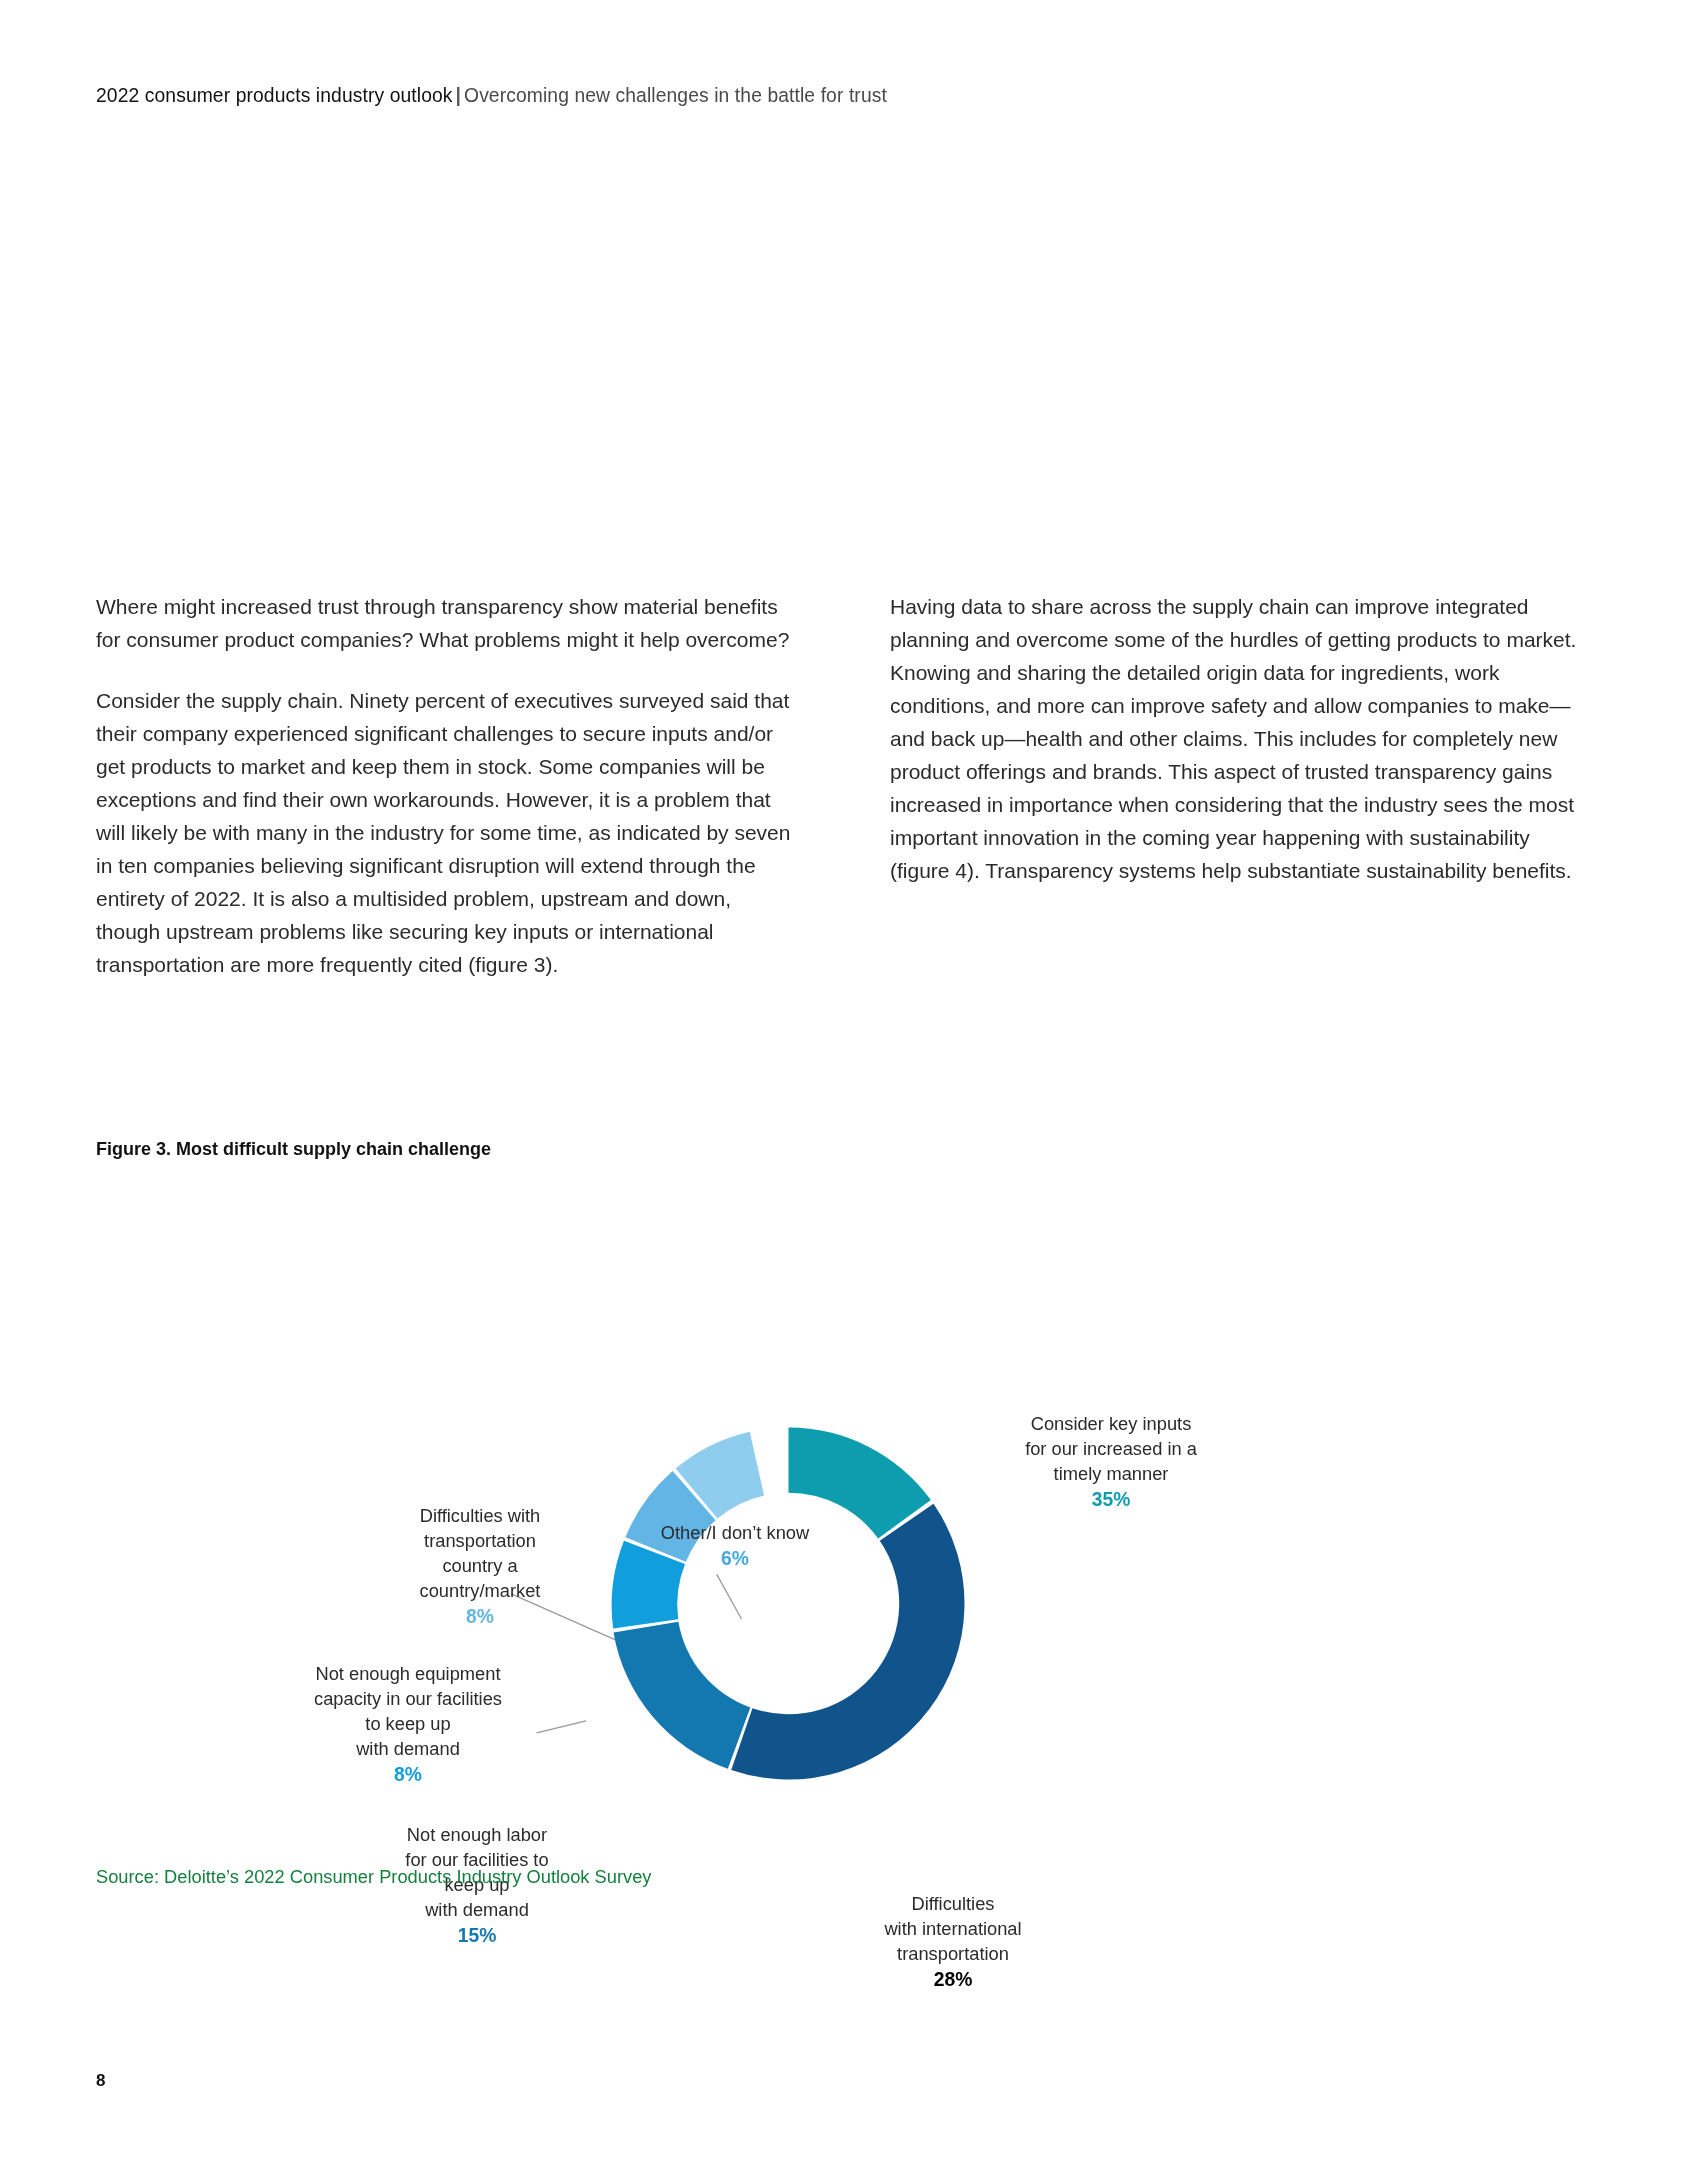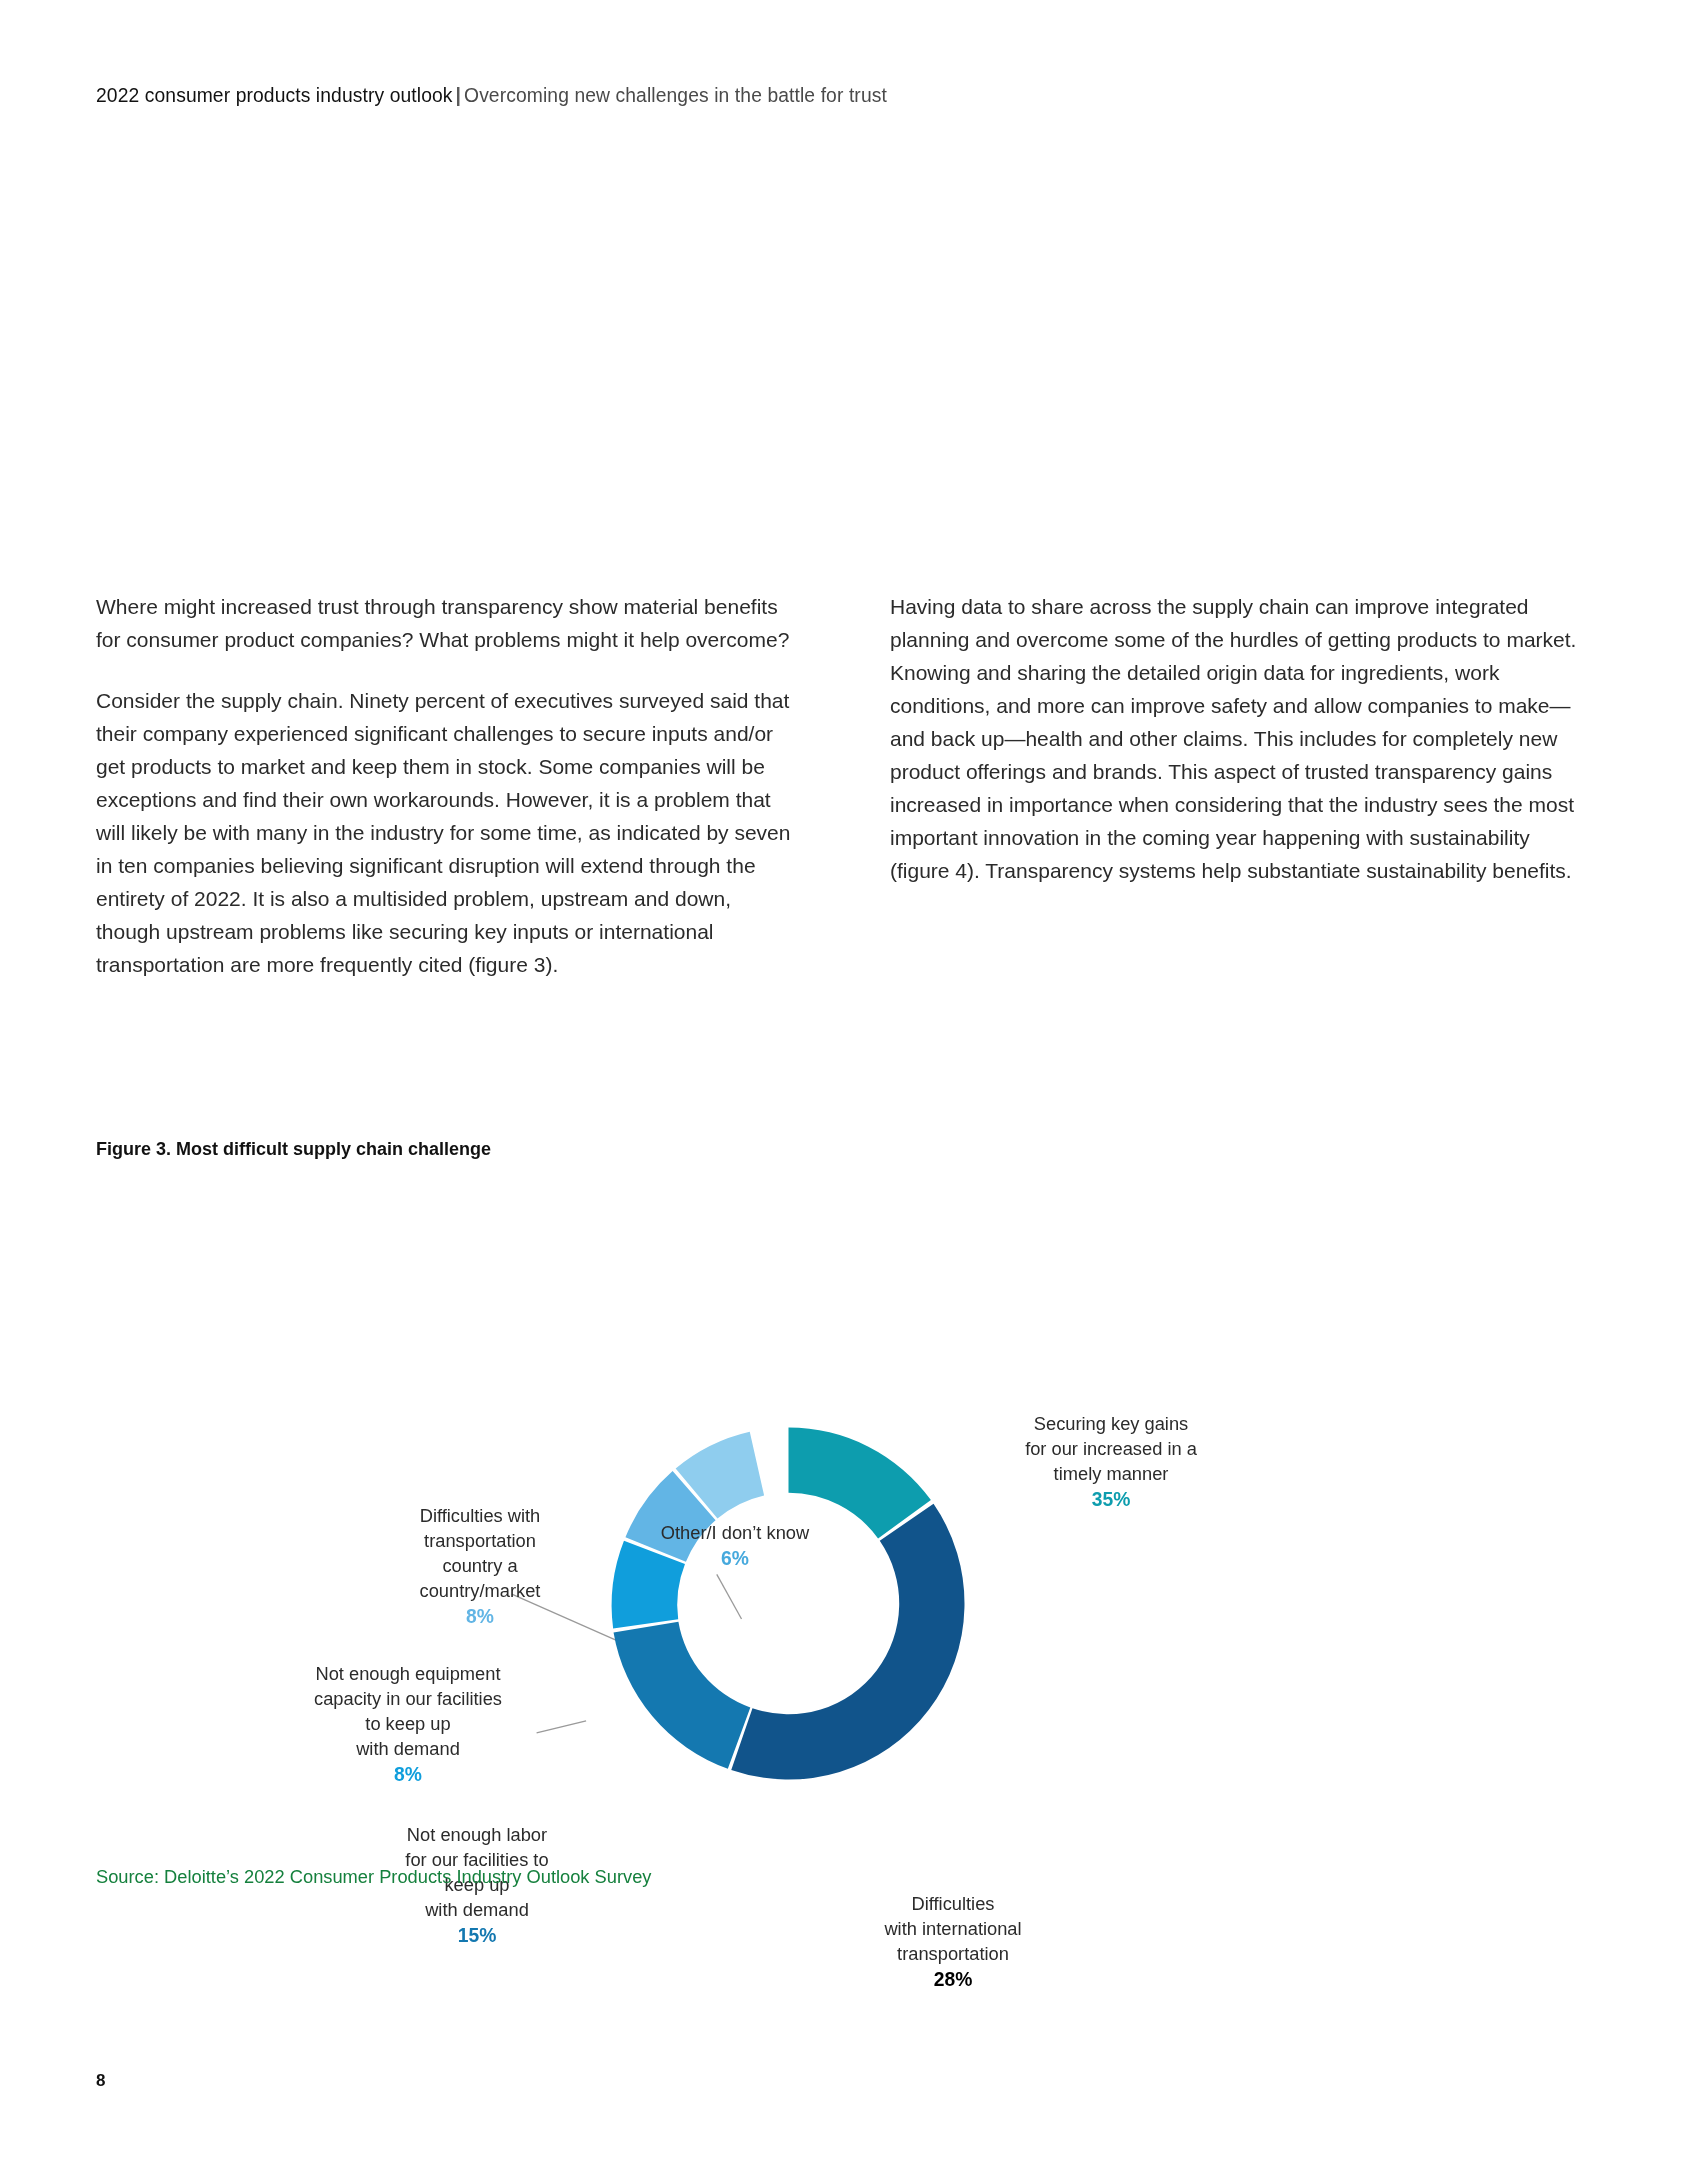--- a/index.html
+++ b/index.html
@@ -232,21 +232,21 @@
     </div>
 
     <div class="callout ta-c cl-intl">
       <span>Difficulties</span><br>
       <span>with international</span><br>
       <span>transportation</span>
       <span class="pct" style="color:#000000">28%</span>
     </div>
 
     <div class="callout ta-c cl-securing">
-      <span>Securing key gains</span><br>
+      <span>Consider key inputs</span><br>
       <span>for our increased in a</span><br>
       <span>timely manner</span>
       <span class="pct" style="color:#0d9dae">35%</span>
     </div>
 
   </div>
 
   <div class="source-note">Source: Deloitte’s 2022 Consumer Products Industry Outlook Survey</div>
 
   <div class="folio">8</div>

